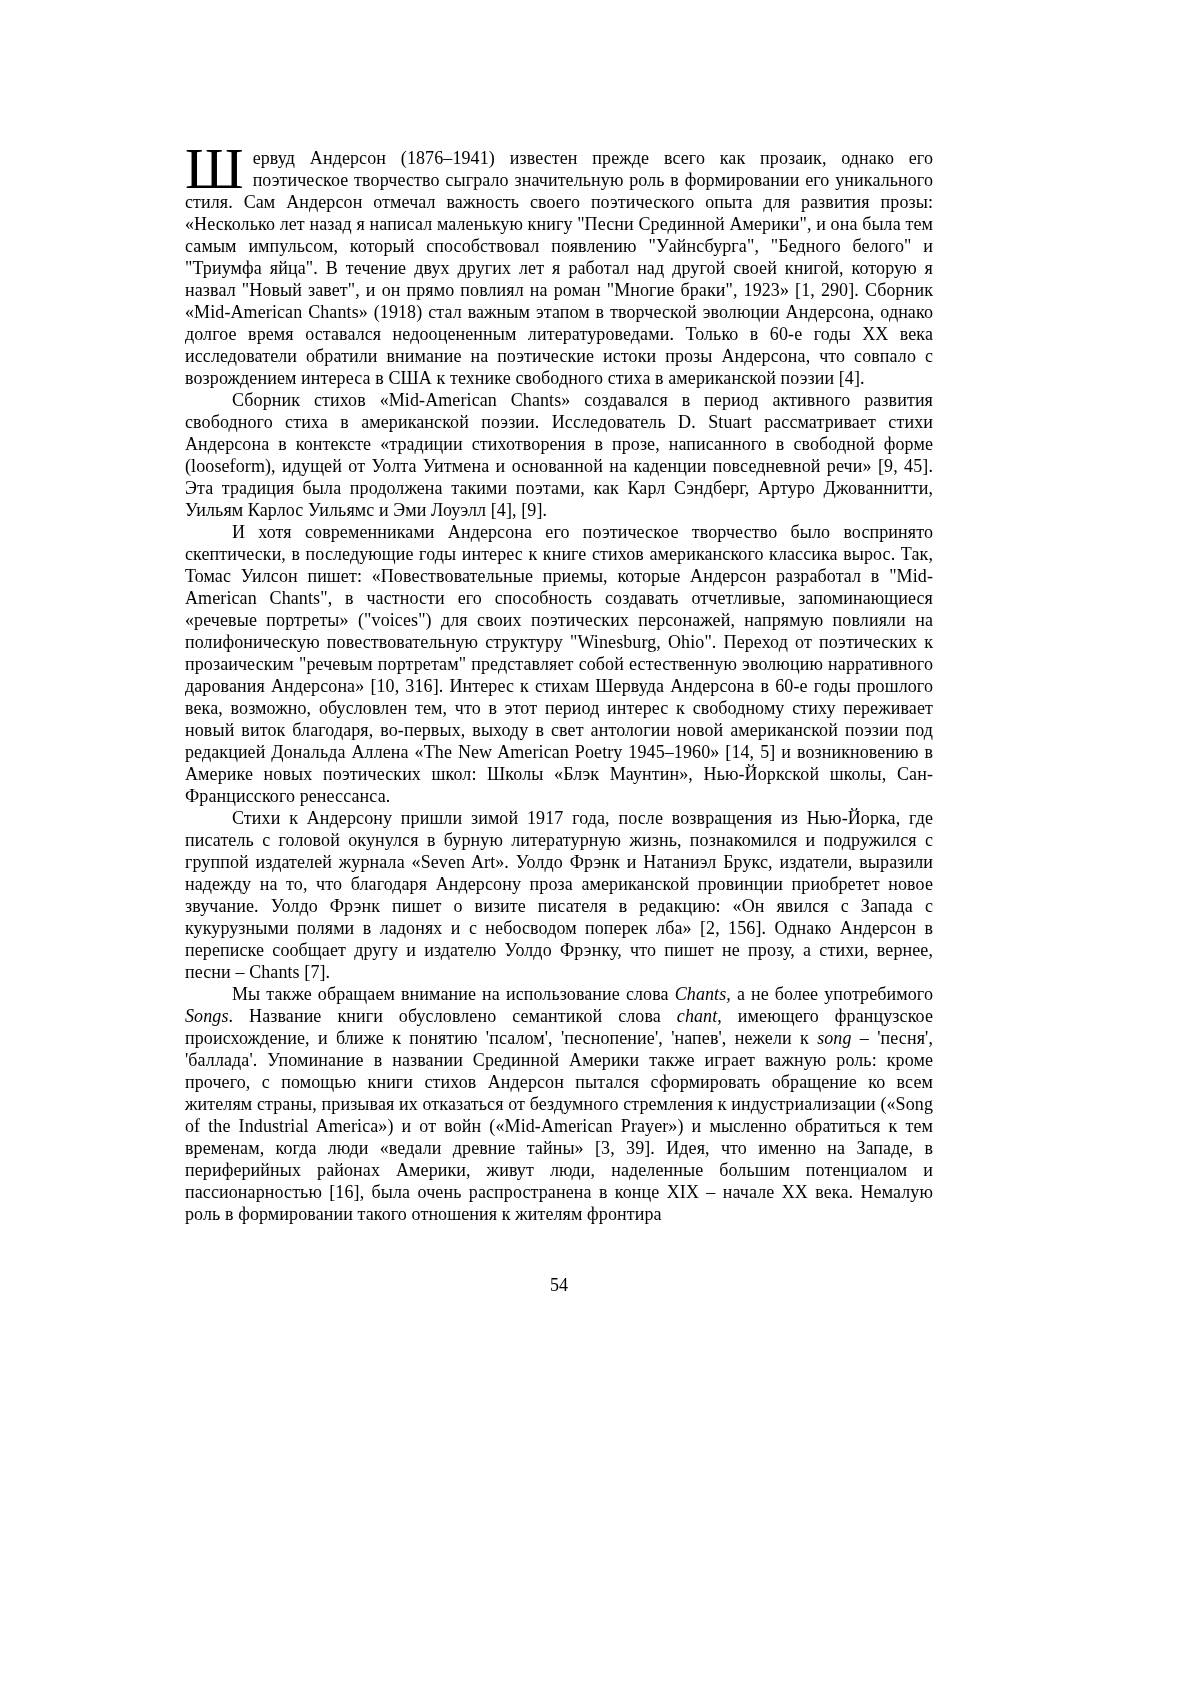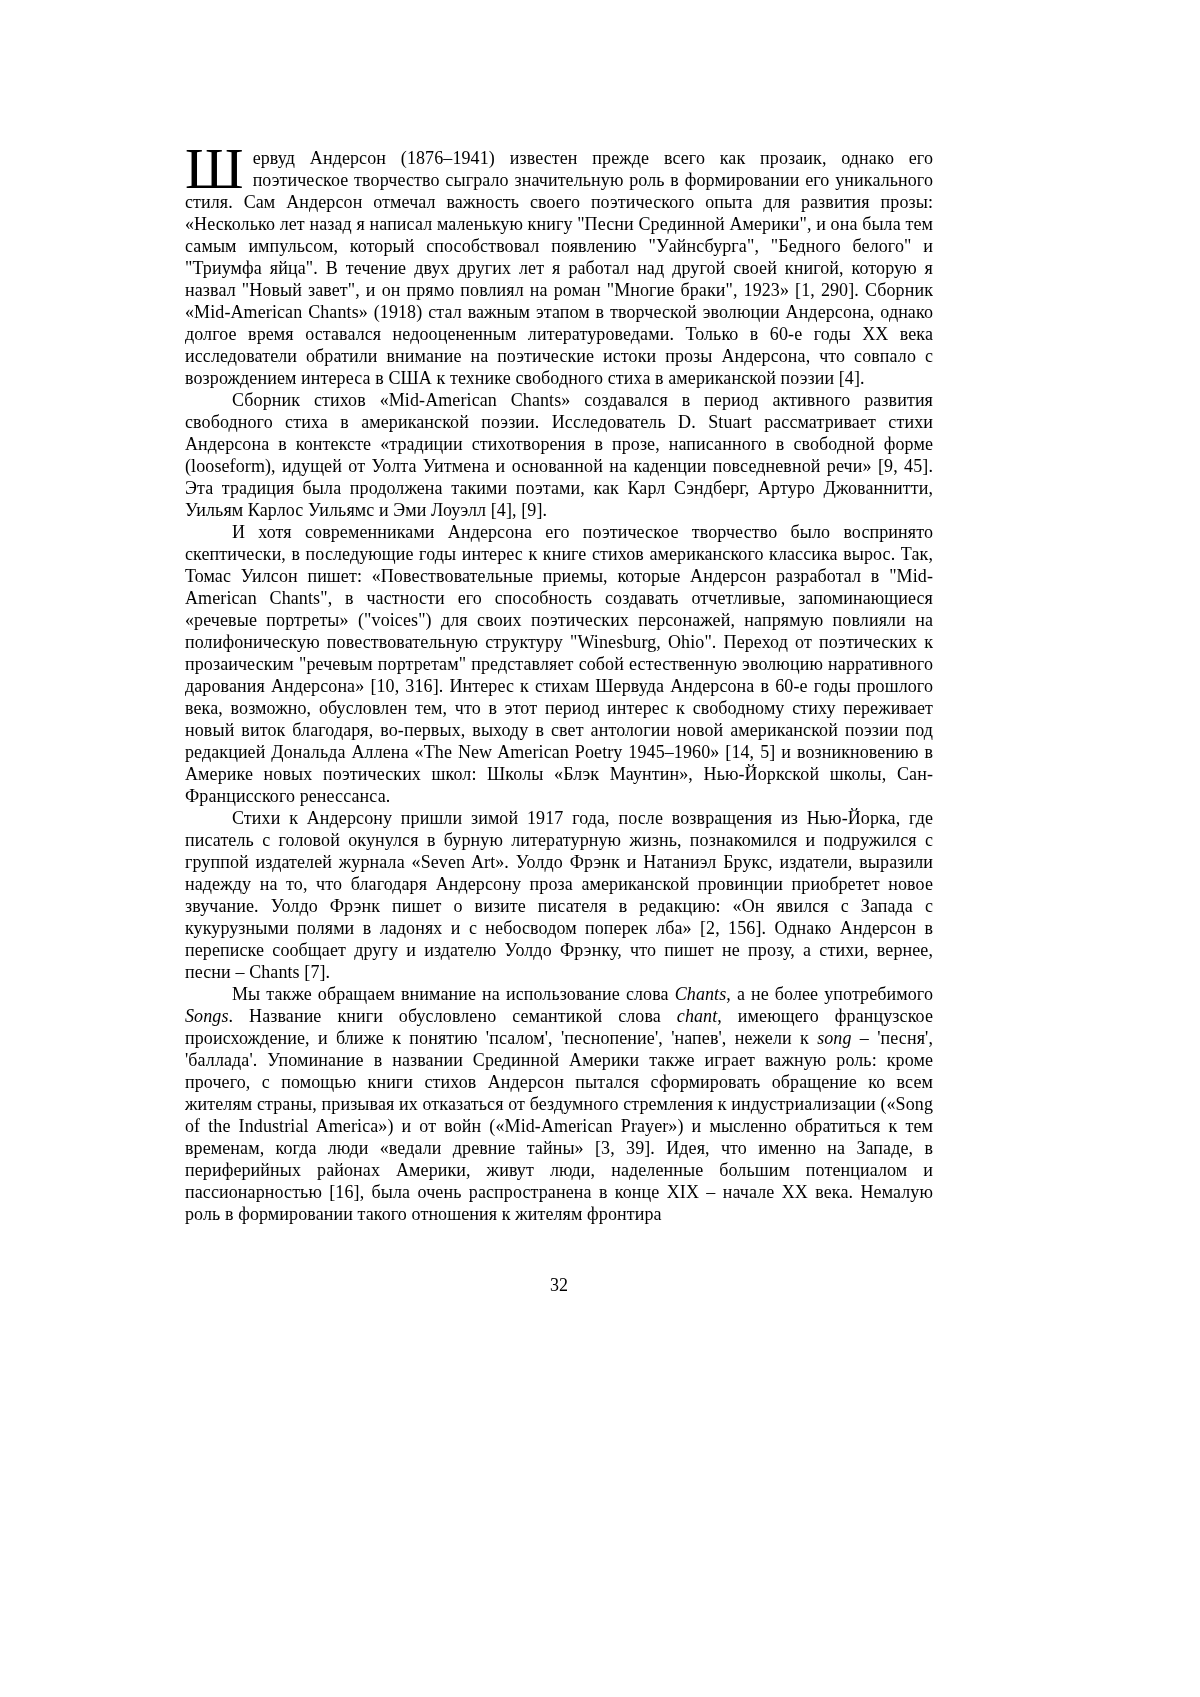--- a/index.html
+++ b/index.html
@@ -59,15 +59,15 @@
 
 <main class="page">
   <article class="text-block">
       <p class="para first"><span class="dropcap">Ш</span><span>ервуд Андерсон (1876–1941) известен прежде всего как прозаик, однако его поэтическое творчество сыграло значительную роль в формировании его уникального стиля. Сам Андерсон отмечал важность своего поэтического опыта для развития прозы: «Несколько лет назад я написал маленькую книгу "Песни Срединной Америки", и она была тем самым импульсом, который способствовал появлению "Уайнсбурга", "Бедного белого" и "Триумфа яйца". В течение двух других лет я работал над другой своей книгой, которую я назвал "Новый завет", и он прямо повлиял на роман "Многие браки", 1923» [1, 290]. Сборник «Mid-American Chants» (1918) стал важным этапом в творческой эволюции Андерсона, однако долгое время оставался недооцененным литературоведами. Только в 60-е годы XX века исследователи обратили внимание на поэтические истоки прозы Андерсона, что совпало с возрождением интереса в США к технике свободного стиха в американской поэзии [4].</span></p>
       <p class="para"><span>Сборник стихов «Mid-American Chants» создавался в период активного развития свободного стиха в американской поэзии. Исследователь D. Stuart рассматривает стихи Андерсона в контексте «традиции стихотворения в прозе, написанного в свободной форме (looseform), идущей от Уолта Уитмена и основанной на каденции повседневной речи» [9, 45]. Эта традиция была продолжена такими поэтами, как Карл Сэндберг, Артуро Джованнитти, Уильям Карлос Уильямс и Эми Лоуэлл [4], [9].</span></p>
       <p class="para"><span>И хотя современниками Андерсона его поэтическое творчество было воспринято скептически, в последующие годы интерес к книге стихов американского классика вырос. Так, Томас Уилсон пишет: «Повествовательные приемы, которые Андерсон разработал в "Mid-American Chants", в частности его способность создавать отчетливые, запоминающиеся «речевые портреты» ("voices") для своих поэтических персонажей, напрямую повлияли на полифоническую повествовательную структуру "Winesburg, Ohio". Переход от поэтических к прозаическим "речевым портретам" представляет собой естественную эволюцию нарративного дарования Андерсона» [10, 316]. Интерес к стихам Шервуда Андерсона в 60-е годы прошлого века, возможно, обусловлен тем, что в этот период интерес к свободному стиху переживает новый виток благодаря, во-первых, выходу в свет антологии новой американской поэзии под редакцией Дональда Аллена «The New American Poetry 1945–1960» [14, 5] и возникновению в Америке новых поэтических школ: Школы «Блэк Маунтин», Нью-Йоркской школы, Сан-Францисского ренессанса.</span></p>
       <p class="para"><span>Стихи к Андерсону пришли зимой 1917 года, после возвращения из Нью-Йорка, где писатель с головой окунулся в бурную литературную жизнь, познакомился и подружился с группой издателей журнала «Seven Art». Уолдо Фрэнк и Натаниэл Брукс, издатели, выразили надежду на то, что благодаря Андерсону проза американской провинции приобретет новое звучание. Уолдо Фрэнк пишет о визите писателя в редакцию: «Он явился с Запада с кукурузными полями в ладонях и с небосводом поперек лба» [2, 156]. Однако Андерсон в переписке сообщает другу и издателю Уолдо Фрэнку, что пишет не прозу, а стихи, вернее, песни – Chants [7].</span></p>
       <p class="para"><span>Мы также обращаем внимание на использование слова </span><i>Chants</i><span>, а не более употребимого </span><i>Songs</i><span>. Название книги обусловлено семантикой слова </span><i>chant</i><span>, имеющего французское происхождение, и ближе к понятию 'псалом', 'песнопение', 'напев', нежели к </span><i>song</i><span> – 'песня', 'баллада'. Упоминание в названии Срединной Америки также играет важную роль: кроме прочего, с помощью книги стихов Андерсон пытался сформировать обращение ко всем жителям страны, призывая их отказаться от бездумного стремления к индустриализации («Song of the Industrial America») и от войн («Mid-American Prayer») и мысленно обратиться к тем временам, когда люди «ведали древние тайны» [3, 39]. Идея, что именно на Западе, в периферийных районах Америки, живут люди, наделенные большим потенциалом и пассионарностью [16], была очень распространена в конце XIX – начале XX века. Немалую роль в формировании такого отношения к жителям фронтира</span></p>
     </article>
   <footer class="page-footer">
-    <span>32</span>
+    <span>54</span>
   </footer>
 </main>
 
 </body></html>

